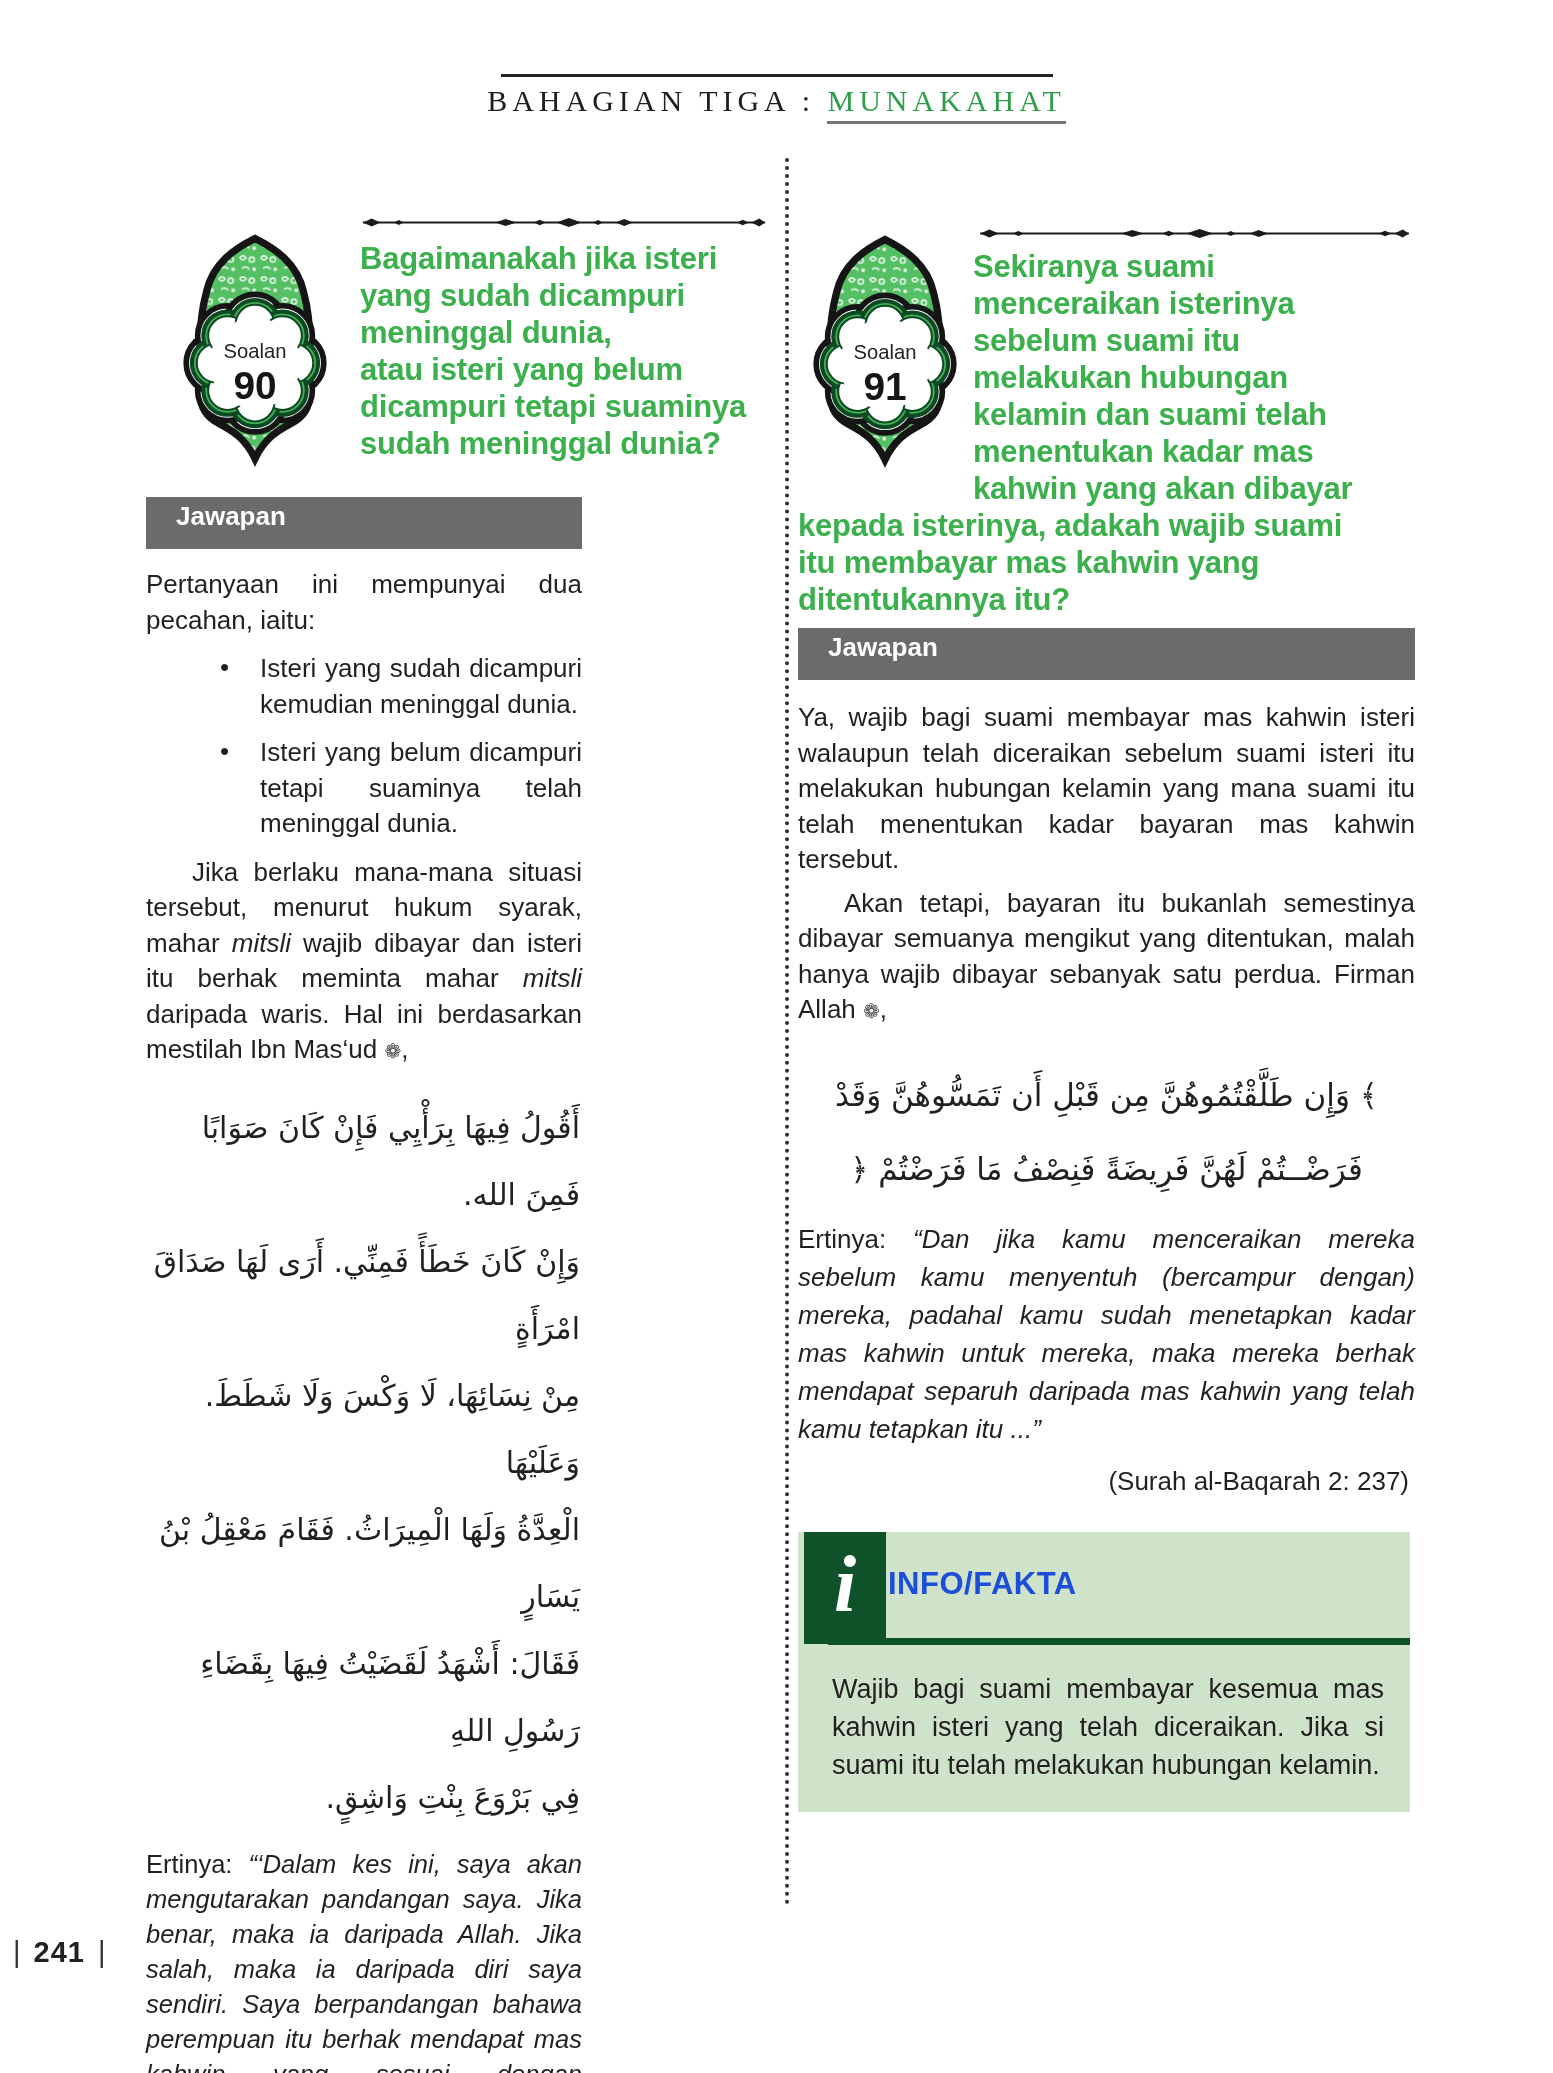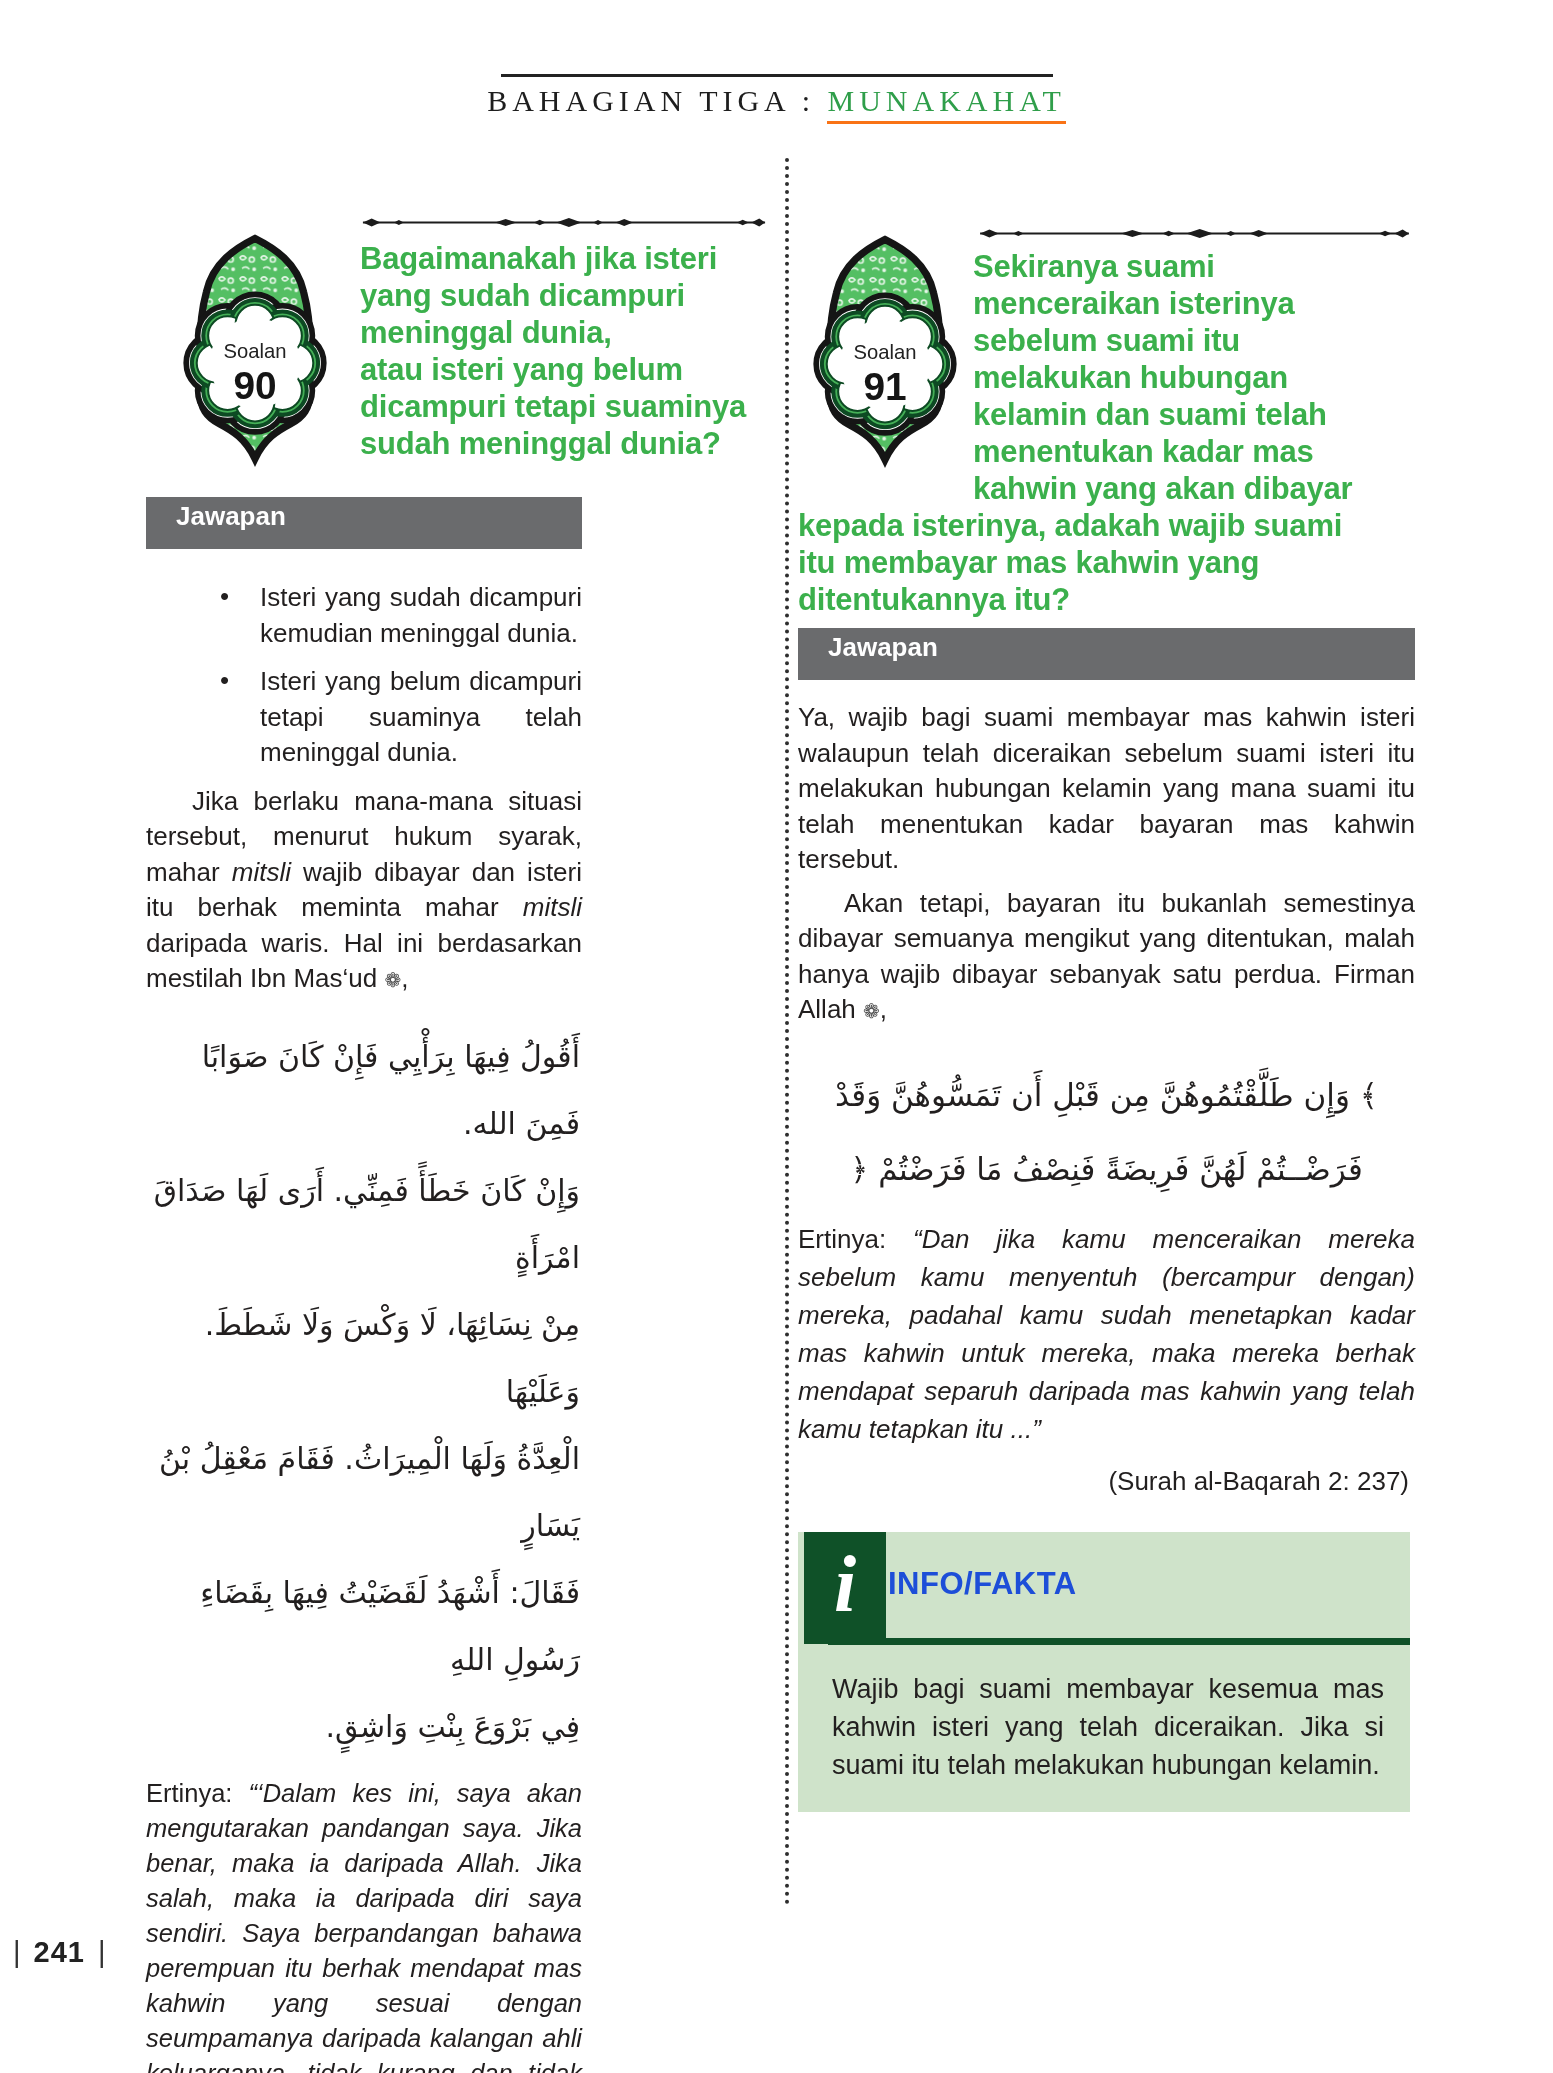--- a/index.html
+++ b/index.html
@@ -3,21 +3,21 @@
 <meta charset="utf-8">
 <style>
   html,body{margin:0;padding:0;background:#ffffff;}
   .page{position:relative;width:1553px;height:2073px;background:#fff;
         font-family:"Liberation Sans",sans-serif;color:#221f1f;overflow:hidden;}
 
   
   .header{position:absolute;top:74px;left:0;width:100%;text-align:center;}
   .header-rule{width:552px;margin:0 auto 7px auto;border-top:3px solid #222;}
   .header-text{font-family:"Liberation Serif",serif;font-size:30px;letter-spacing:5px;color:#1e1e1e;}
-  .header-green{color:#2f9e4a;border-bottom:3px solid #f97316;padding-bottom:4px;}
+  .header-green{color:#2f9e4a;border-bottom:3px solid #737373;padding-bottom:4px;}
 
   
   .v-divider{position:absolute;left:785px;top:158px;height:1748px;width:0;
              border-left:4px dotted #2e2e2e;}
 
   
   .qblock{position:absolute;}
   #q90-block{left:146px;top:196px;width:624px;}
   #q91-block{left:798px;top:196px;width:617px;}
   .badge-float{float:left;}
@@ -171,20 +171,21 @@
 atau isteri yang belum
 dicampuri tetapi suaminya
 sudah meninggal dunia?</div>
   </div>
 
   <div class="jawapan" id="jawapan90">
     <span>Jawapan</span>
   </div>
 
   <div class="body-col" id="body90">
+    <p class="p">Pertanyaan ini mempunyai dua pecahan, iaitu:</p>
 
     <div class="bullet-row">
       <span class="bullet-mark">•</span>
       <span>Isteri yang sudah dicampuri kemudian meninggal dunia.</span>
     </div>
     <div class="bullet-row">
       <span class="bullet-mark">•</span>
       <span>Isteri yang belum dicampuri tetapi suaminya telah meninggal dunia.</span>
     </div>
 

